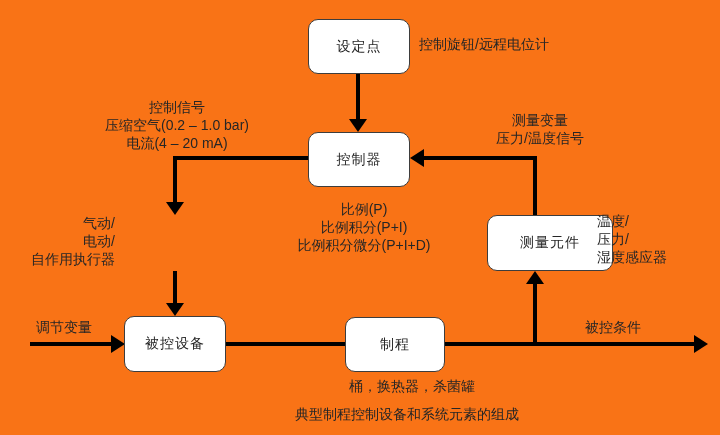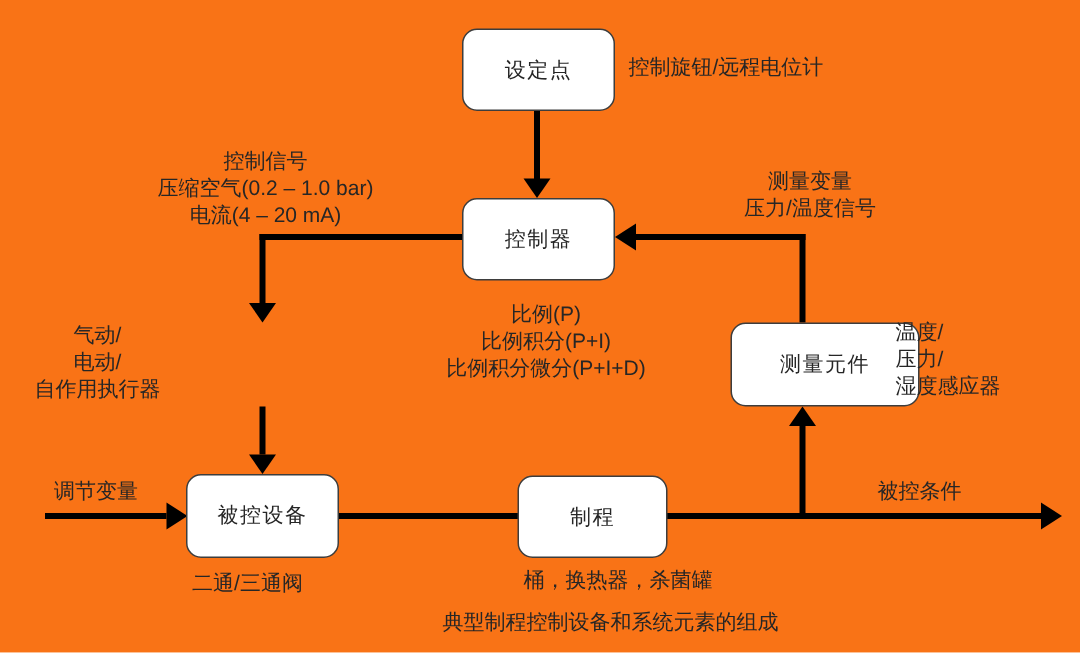--- a/index.html
+++ b/index.html
@@ -14,21 +14,21 @@
     letter-spacing:1px;
   }
   .line{position:absolute;background:#000000;z-index:1;}
   .tri{position:absolute;width:0;height:0;z-index:2;}
   .tri-down{border-left:9px solid transparent;border-right:9px solid transparent;border-top:13px solid #000;}
   .tri-up{border-left:9px solid transparent;border-right:9px solid transparent;border-bottom:13px solid #000;}
   .tri-right{border-top:9px solid transparent;border-bottom:9px solid transparent;border-left:14px solid #000;}
   .tri-left{border-top:9px solid transparent;border-bottom:9px solid transparent;border-right:14px solid #000;}
   .lbl{position:absolute;z-index:3;line-height:18px;white-space:nowrap;}
   .ctr{text-align:center;}
-  .rgt{text-align:center;}
+  .rgt{text-align:right;}
   .caption{position:absolute;z-index:3;text-align:center;}
 </style>
 </head>
 <body>
 
 <div id="stage">
 
   <div class="line" style="left:356px;top:74px;width:4px;height:47px;"></div>
   <div class="tri tri-down" style="left:349px;top:119px;"></div>
 
@@ -84,21 +84,20 @@
   </div>
 
   <div class="lbl" style="left:597px;top:212px;">
     <div>温度/</div>
     <div>压力/</div>
     <div>湿度感应器</div>
   </div>
 
   <div class="lbl" style="left:36px;top:318px;">调节变量</div>
 
-  <div class="lbl ctr" style="left:105px;top:379px;width:120px;">二通/三通阀</div>
 
   <div class="lbl ctr" style="left:332px;top:377px;width:160px;">桶，换热器，杀菌罐</div>
 
   <div class="lbl" style="left:585px;top:318px;">被控条件</div>
 
   <div class="caption" style="left:247px;top:406px;width:320px;">典型制程控制设备和系统元素的组成</div>
 
 </div>
 
 </body></html>

